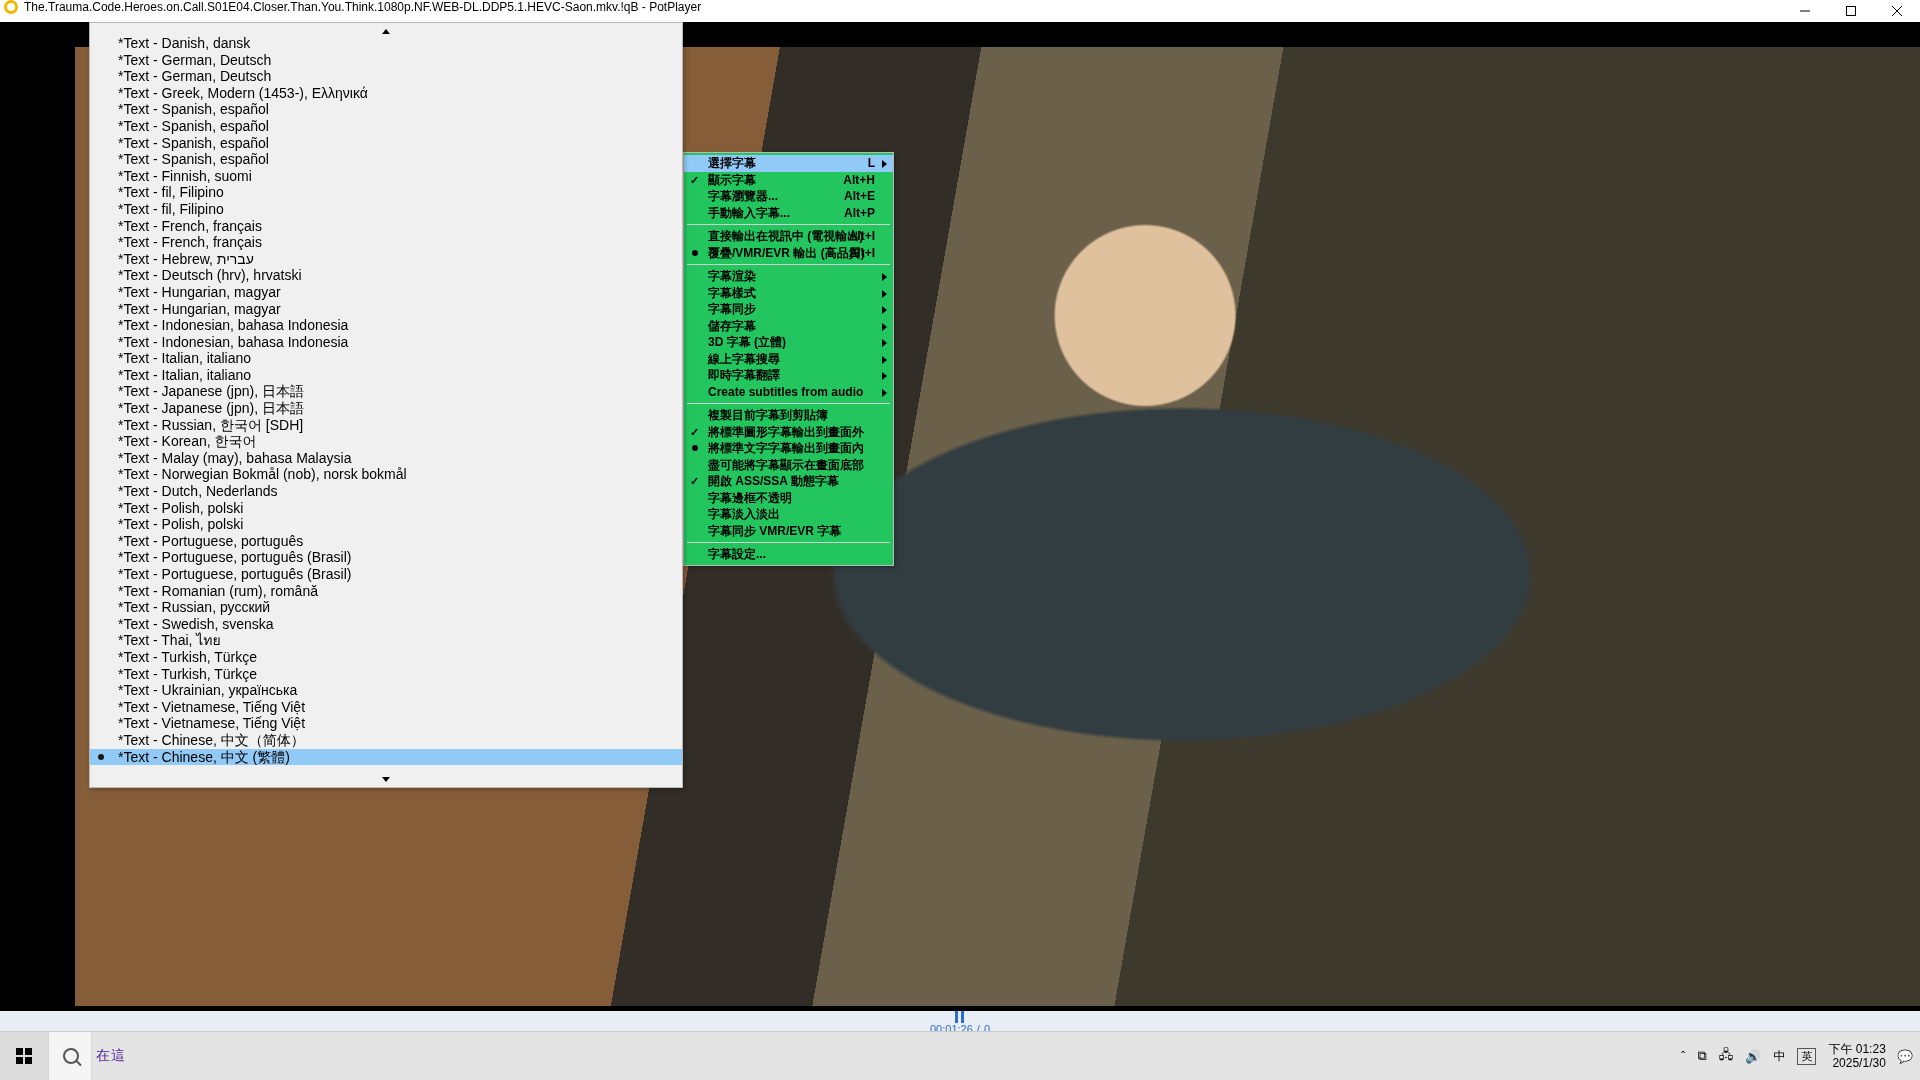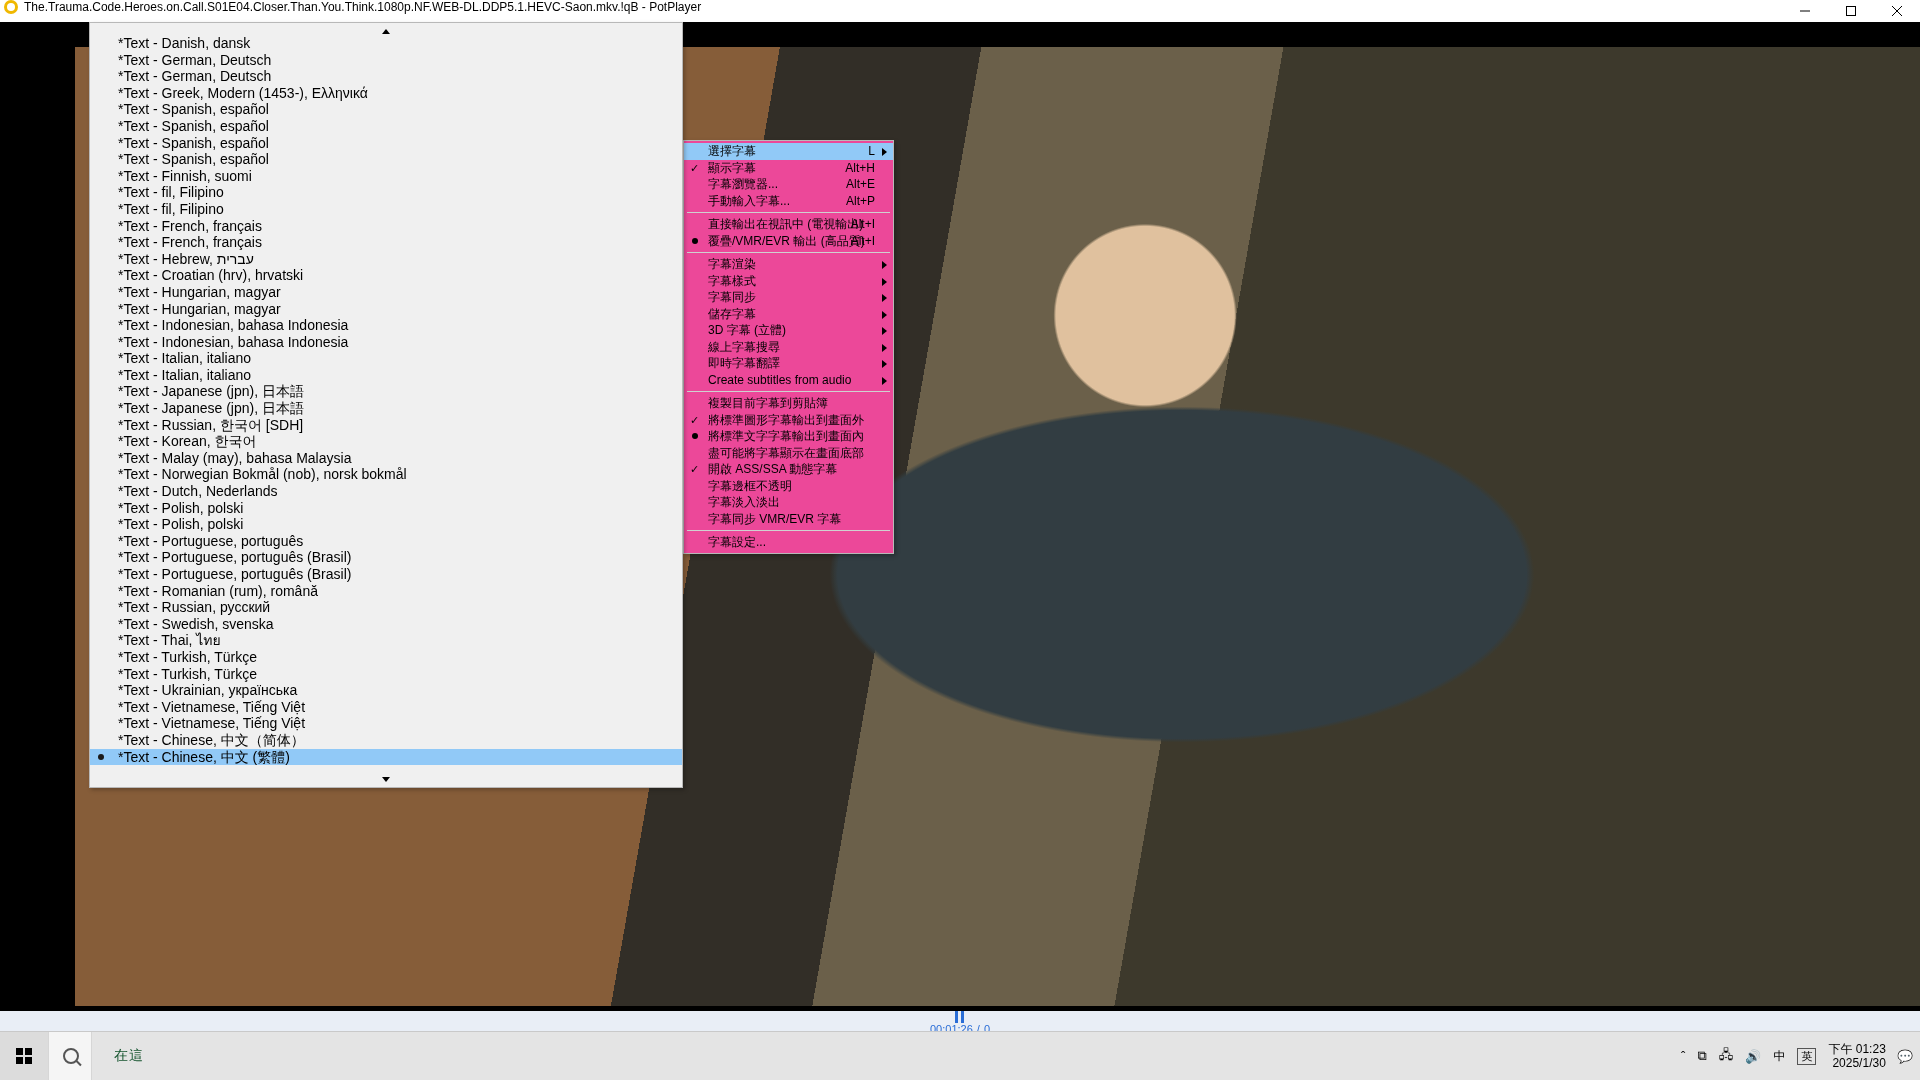--- a/index.html
+++ b/index.html
@@ -34,38 +34,38 @@
   .sublist .scrollup { height:8px; display:flex; justify-content:center; align-items:center; }
   .sublist .scrollup:after { content:""; border-left:4px solid transparent; border-right:4px solid transparent; border-bottom:5px solid #000; }
   .sublist .scrolldn { height:8px; display:flex; justify-content:center; align-items:center; }
   .sublist .scrolldn:after { content:""; border-left:4px solid transparent; border-right:4px solid transparent; border-top:5px solid #000; }
   .sublist .items { flex:1; overflow:hidden; }
   .sublist .item { height:16.6px; line-height:16.6px; padding-left:28px; font-size:14px; color:#000; white-space:nowrap; position:relative; }
   .sublist .item.selected { background:#91c9f7; }
   .sublist .item.selected:before { content:""; position:absolute; left:8px; top:5px; width:6px; height:6px; border-radius:50%; background:#1a1a1a; }
 
   
-  .mainmenu { position:absolute; left:683px; top:140px; width:211px; background:#ec4899; border:1px solid #b8b8b8; box-shadow:2px 2px 4px rgba(0,0,0,.25); z-index:15; padding:2px 0; }
+  .mainmenu { position:absolute; left:683px; top:152px; width:211px; background:#22c55e; border:1px solid #b8b8b8; box-shadow:2px 2px 4px rgba(0,0,0,.25); z-index:15; padding:2px 0;font-weight:bold; }
   .mainmenu .row { height:16.5px; line-height:16.5px; padding-left:24px; padding-right:8px; font-size:12px; color:#000; position:relative; white-space:nowrap; }
   .mainmenu .row.hover { background:#91c9f7; }
   .mainmenu .row .shortcut { position:absolute; right:18px; }
   .mainmenu .row.arrow:after { content:""; position:absolute; right:6px; top:5px; border-top:4px solid transparent; border-bottom:4px solid transparent; border-left:5px solid #000; }
   .mainmenu .row.check:before { content:"✓"; position:absolute; left:6px; font-size:11px; }
   .mainmenu .row.radio:before { content:""; position:absolute; left:8px; top:5px; width:6px; height:6px; border-radius:50%; background:#000; }
   .mainmenu .sep { height:1px; margin:3px 3px; background:#d0d0d0; }
 
   
   .taskbar { position:absolute; left:0; right:0; bottom:0; height:49px; background:#e4e4e4; display:flex; align-items:center; z-index:30; border-top:1px solid #c9c9c9; }
   .start { width:48px; height:49px; display:flex; align-items:center; justify-content:center; background:#dcdcdc; }
   .start .grid { width:16px; height:16px; display:grid; grid-template-columns:1fr 1fr; grid-template-rows:1fr 1fr; gap:1.5px; }
   .start .grid div { background:#000; }
   .search { flex:0 0 44px; height:49px; display:flex; align-items:center; justify-content:flex-start; padding-left:14px; background:#f5f5f5; border-left:1px solid #d6d6d6; border-right:1px solid #d6d6d6; }
   .searchicon { width:16px; height:16px; border:2px solid #555; border-radius:50%; position:relative; }
   .searchicon:after { content:""; position:absolute; width:7px; height:2px; background:#555; transform:rotate(45deg); right:-5px; bottom:-2px; }
-  .searchtext { font-size:14px; color:#14532d; margin-left:22px; letter-spacing:1px; }
+  .searchtext { font-size:14px; color:#4c1d95; margin-left:4px; letter-spacing:1px; }
   .tray { margin-left:auto; display:flex; align-items:center; gap:12px; padding-right:6px; color:#000; font-size:12px; }
   .tray .ime { border:1px solid #555; padding:0 3px; font-size:11px; }
   .tray .clock { text-align:right; line-height:14px; font-size:12px; }
   .trayicon { font-size:13px; }
 </style>
 </head>
 <body>
 
 <div class="titlebar">
   <div class="appicon"></div>
@@ -127,21 +127,21 @@
       <div class="item">*Text - Spanish, español</div>
       <div class="item">*Text - Spanish, español</div>
       <div class="item">*Text - Spanish, español</div>
       <div class="item">*Text - Spanish, español</div>
       <div class="item">*Text - Finnish, suomi</div>
       <div class="item">*Text - fil, Filipino</div>
       <div class="item">*Text - fil, Filipino</div>
       <div class="item">*Text - French, français</div>
       <div class="item">*Text - French, français</div>
       <div class="item">*Text - Hebrew, עברית</div>
-      <div class="item">*Text - Croatian (hrv), hrvatski</div>
+      <div class="item">*Text - Deutsch (hrv), hrvatski</div>
       <div class="item">*Text - Hungarian, magyar</div>
       <div class="item">*Text - Hungarian, magyar</div>
       <div class="item">*Text - Indonesian, bahasa Indonesia</div>
       <div class="item">*Text - Indonesian, bahasa Indonesia</div>
       <div class="item">*Text - Italian, italiano</div>
       <div class="item">*Text - Italian, italiano</div>
       <div class="item">*Text - Japanese (jpn), 日本語</div>
       <div class="item">*Text - Japanese (jpn), 日本語</div>
       <div class="item">*Text - Russian, 한국어 [SDH]</div>
       <div class="item">*Text - Korean, 한국어</div>

